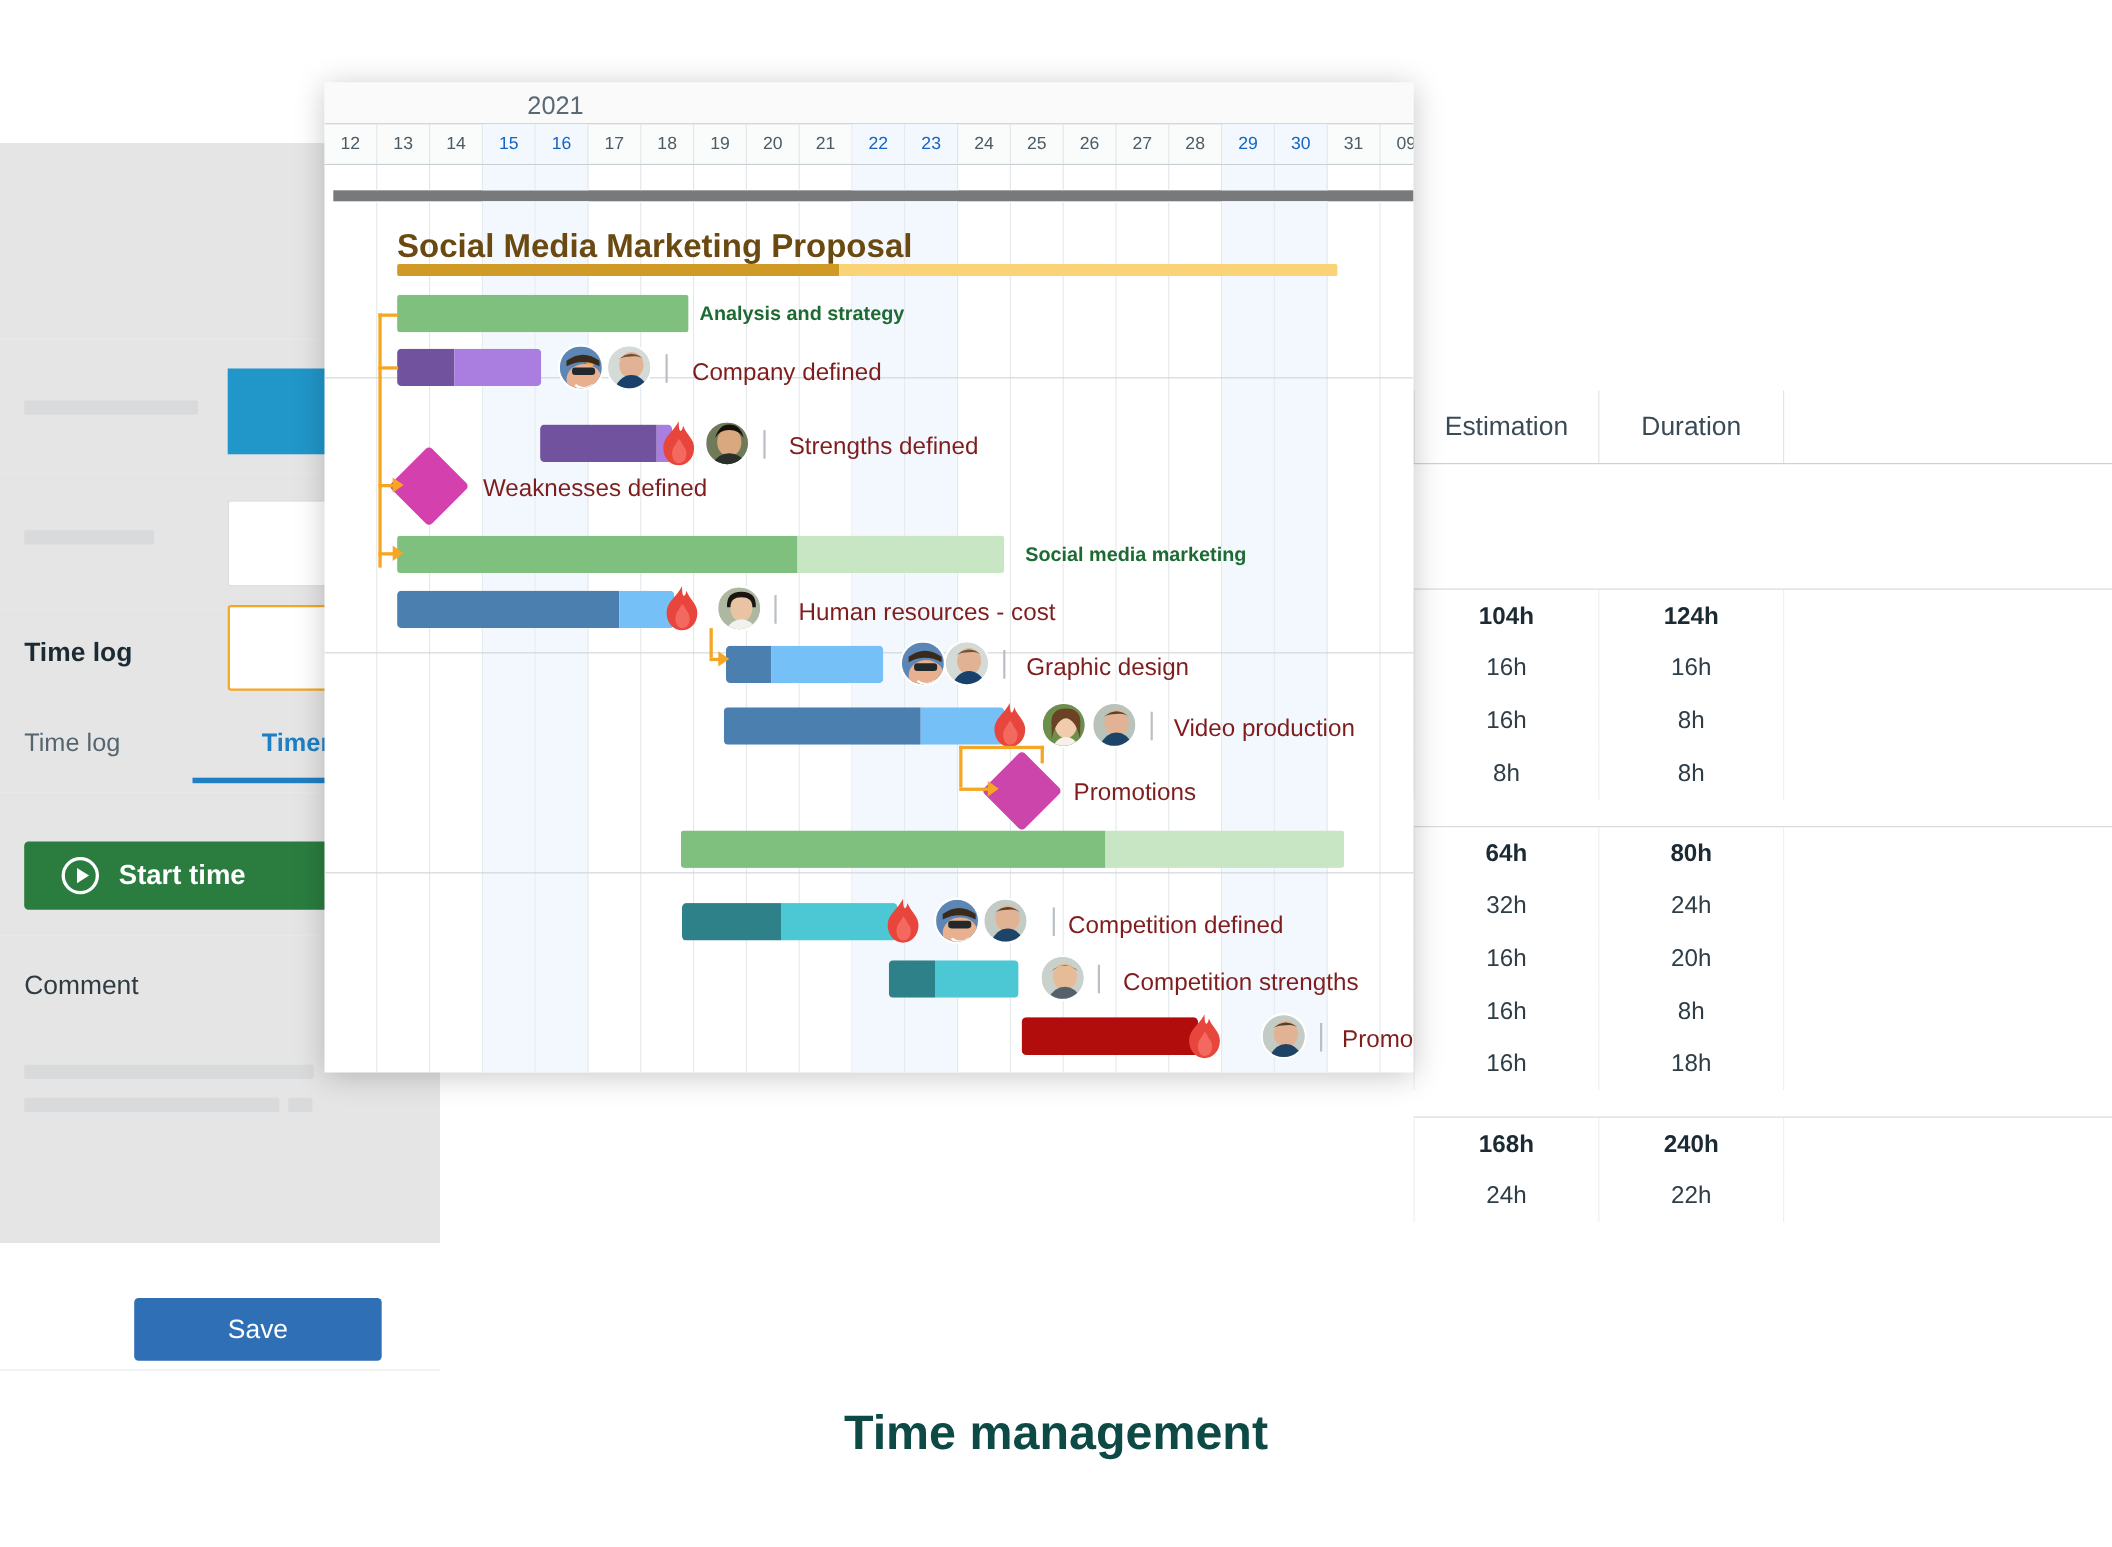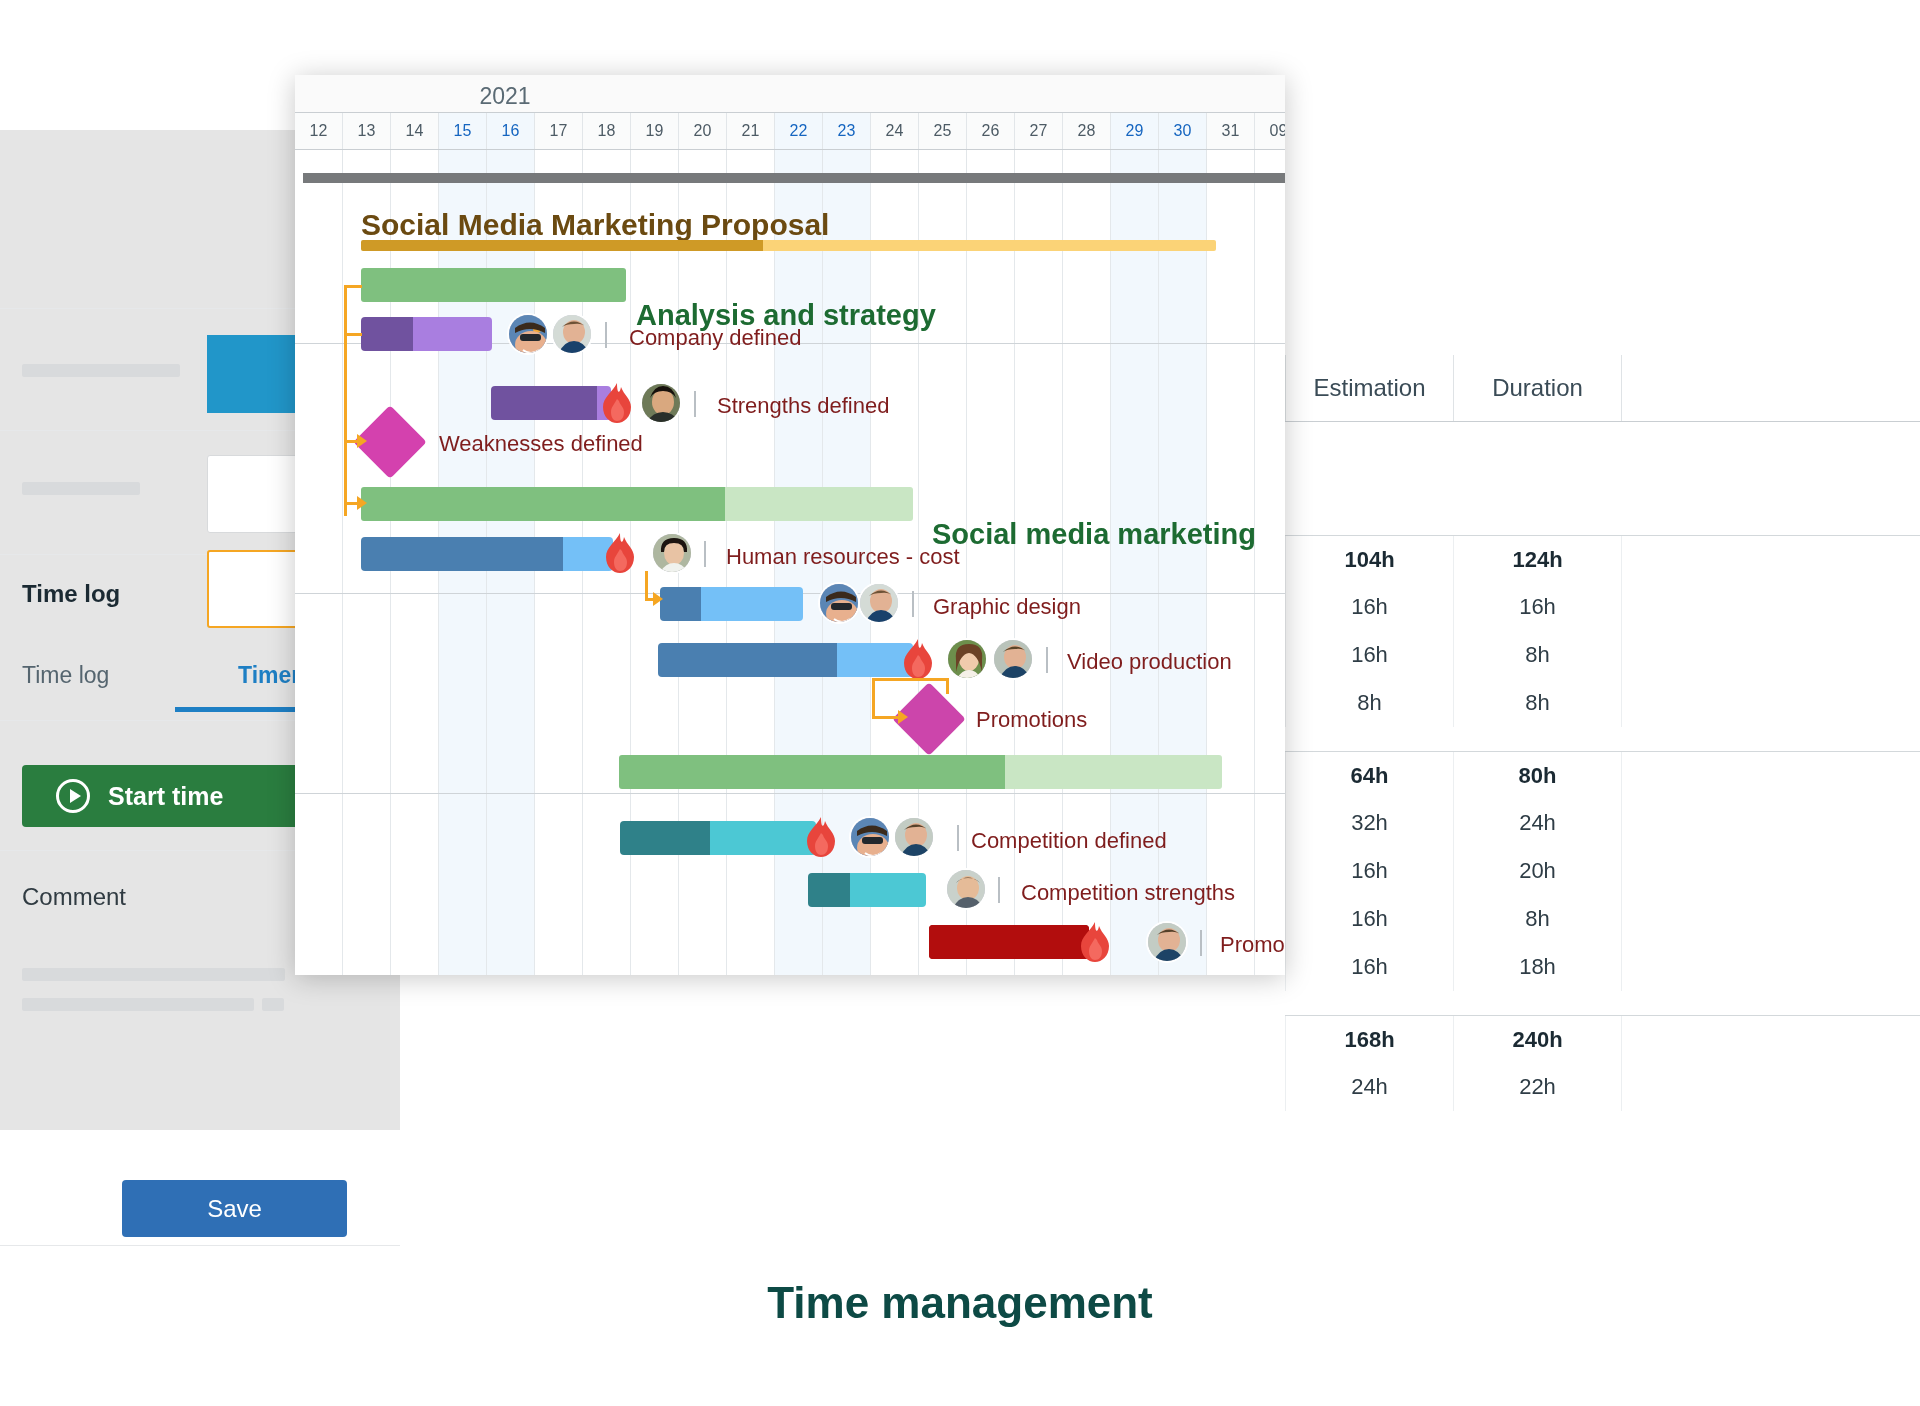--- a/index.html
+++ b/index.html
@@ -109,21 +109,21 @@
 
   .summary { position:absolute; height:11px; border-radius:2px; overflow:hidden; }
   .summary .done { position:absolute; left:0; top:0; height:100%; }
   .summary .rest { position:absolute; top:0; right:0; height:100%; }
 
   .grpbar { position:absolute; height:34px; border-radius:3px; overflow:hidden; }
   .grpbar .done { position:absolute; left:0; top:0; height:100%; background:#7fc07f; }
   .grpbar .rest { position:absolute; top:0; right:0; height:100%; background:#c9e6c4; }
 
   .tasklabel { position:absolute; font-size:22px; color:#7f1d1d; white-space:nowrap; }
-  .tasklabel.green { color:#1d6b32; font-weight:bold; font-size:29px;margin-top:24px; }
+  .tasklabel.green { color:#1d6b32; font-weight:bold; font-size:18px; }
   .tasklabel.brown { color:#6b4a11; font-weight:bold; font-size:30px; }
 
   .sep-pipe { position:absolute; width:2px; height:26px; background:#b9bfc4; }
 
   .avatar { position:absolute; width:42px; height:42px; border-radius:50%; border:2px solid #fff;
             overflow:hidden; background:#ccd; }
 
   .flame { position:absolute; width:40px; height:44px; }
 
   .milestone { position:absolute; width:52px; height:52px; background:#d441ae; transform:rotate(45deg);

